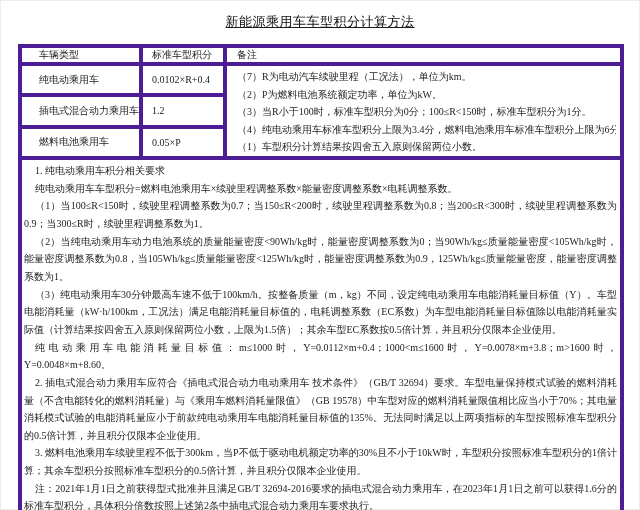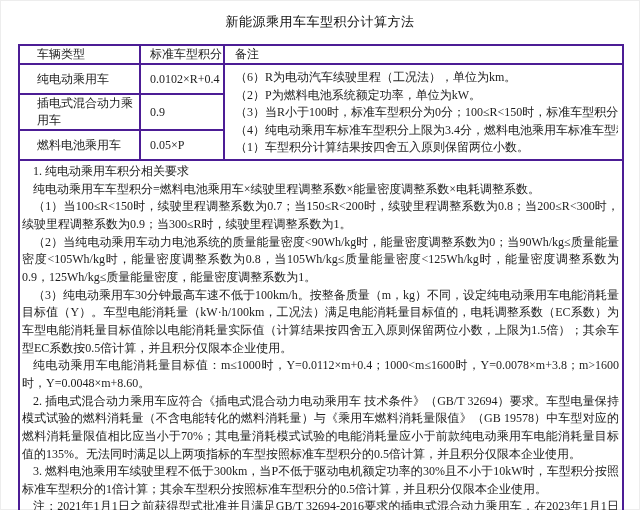--- a/index.html
+++ b/index.html
@@ -8,39 +8,40 @@
     width: 640px; height: 510px;
     font-family: "Liberation Serif", "DejaVu Serif", serif;
     color: #1c1c1c;
     overflow: hidden;
   }
   .page {
     position: relative;
     width: 640px; height: 510px;
     background: #ffffff;
     border: 1px solid #ededed;
+    text-decoration: underline;
   }
   .title {
     text-align: center;
     padding-top: 12px;
     font-size: 13px;
     letter-spacing: 0.5px;
     color: #111111;
   }
   table.doc {
     position: absolute;
     left: 17px; top: 43px;
     width: 606px;
     border-collapse: collapse;
     table-layout: fixed;
   }
   table.doc th, table.doc td {
-    border: 2px solid #4c1d95;
+    border: 4px solid #4c1d95;
     font-weight: normal;
-    font-size: 12px;
+    font-size: 10px;
     color: #1c1c1c;
     text-align: left;
     vertical-align: middle;
     padding: 0;
   }
   tr.hdr th { height: 18px; }
   tr.datarow td { height: 30px; border-radius: 6px; }
   .c1 { padding-left: 17px !important; }
   .c2 { padding-left: 9px !important; }
   .c3 { padding-left: 10px !important; }
@@ -78,31 +79,31 @@
       <tr class="hdr">
         <th class="c1">车辆类型</th>
         <th class="c2">标准车型积分</th>
         <th class="c3">备注</th>
       </tr>
 
       <tr class="datarow">
         <td class="c1">纯电动乘用车</td>
         <td class="c2">0.0102×R+0.4</td>
         <td class="notes" rowspan="3">
-          <div>（6）R为电动汽车续驶里程（工况法），单位为km。</div>
+          <div>（7）R为电动汽车续驶里程（工况法），单位为km。</div>
           <div>（2）P为燃料电池系统额定功率，单位为kW。</div>
           <div>（3）当R小于100时，标准车型积分为0分；100≤R&lt;150时，标准车型积分为1分。</div>
           <div>（4）纯电动乘用车标准车型积分上限为3.4分，燃料电池乘用车标准车型积分上限为6分。</div>
           <div>（1）车型积分计算结果按四舍五入原则保留两位小数。</div>
         </td>
       </tr>
 
       <tr class="datarow">
         <td class="c1">插电式混合动力乘用车</td>
-        <td class="c2">0.9</td>
+        <td class="c2">1.2</td>
       </tr>
 
       <tr class="datarow">
         <td class="c1">燃料电池乘用车</td>
         <td class="c2">0.05×P</td>
       </tr>
 
       <tr>
         <td class="bodycell" colspan="3">
           <p>1. 纯电动乘用车积分相关要求</p>

